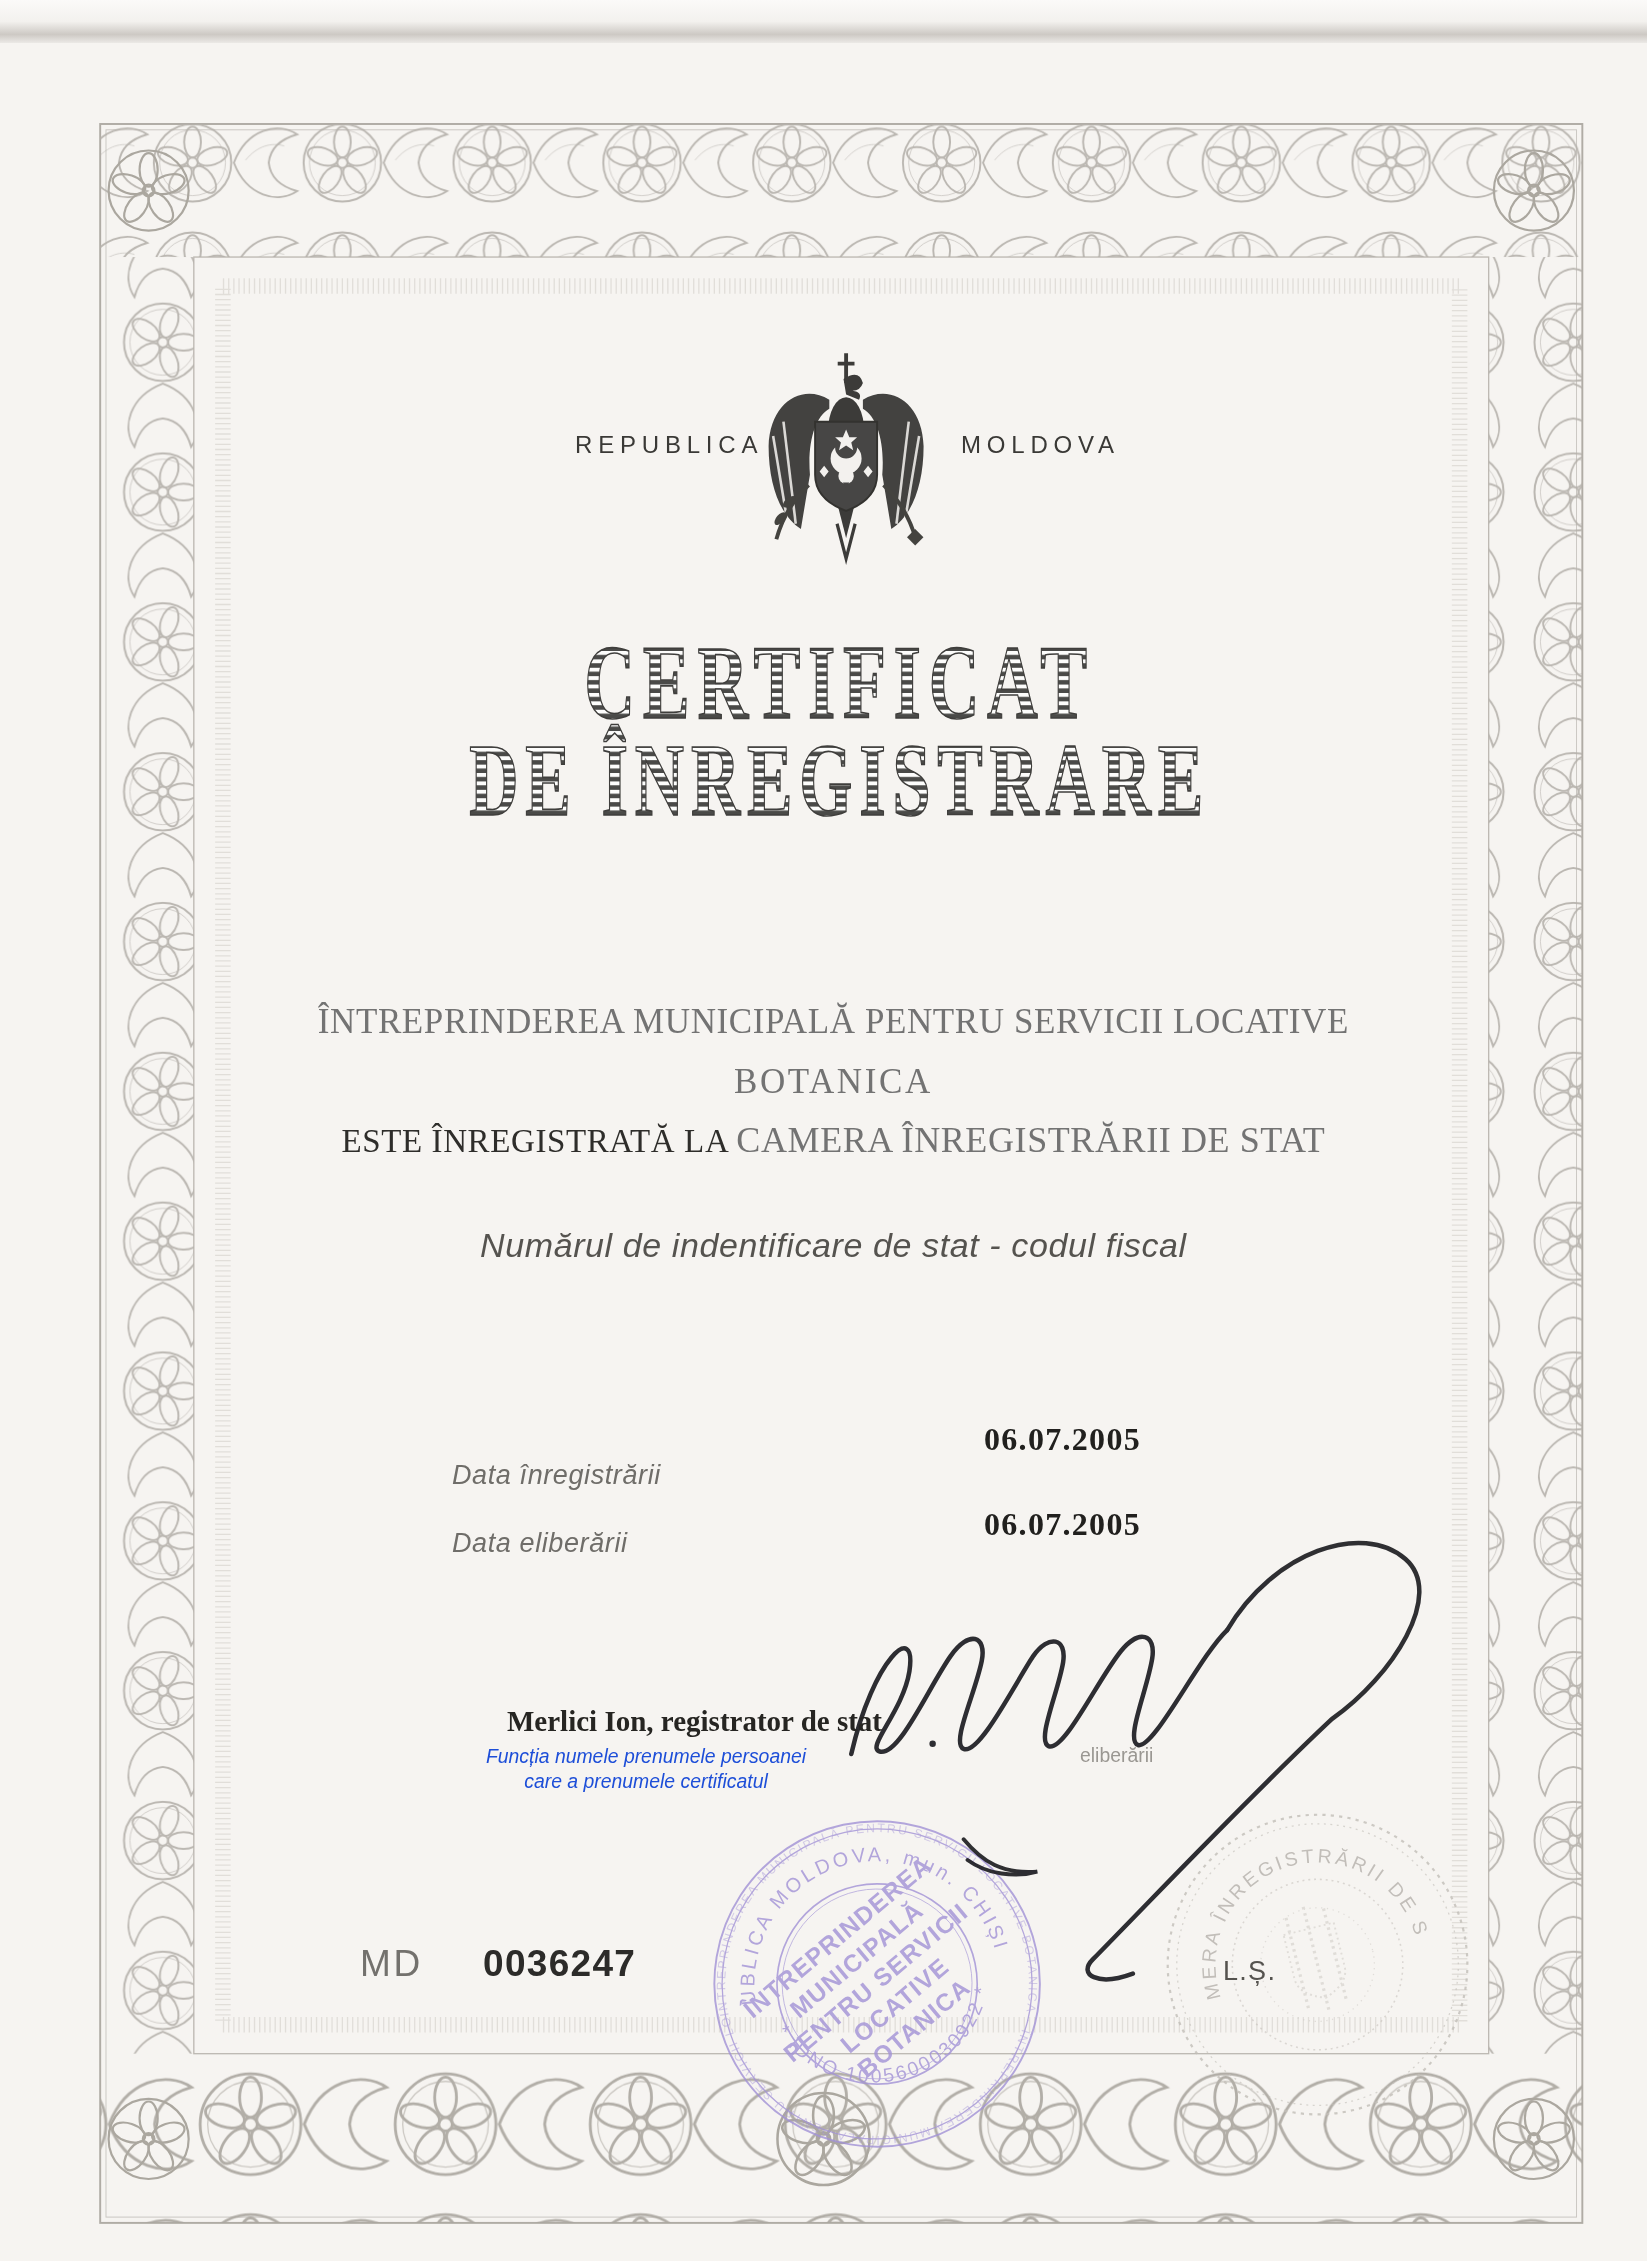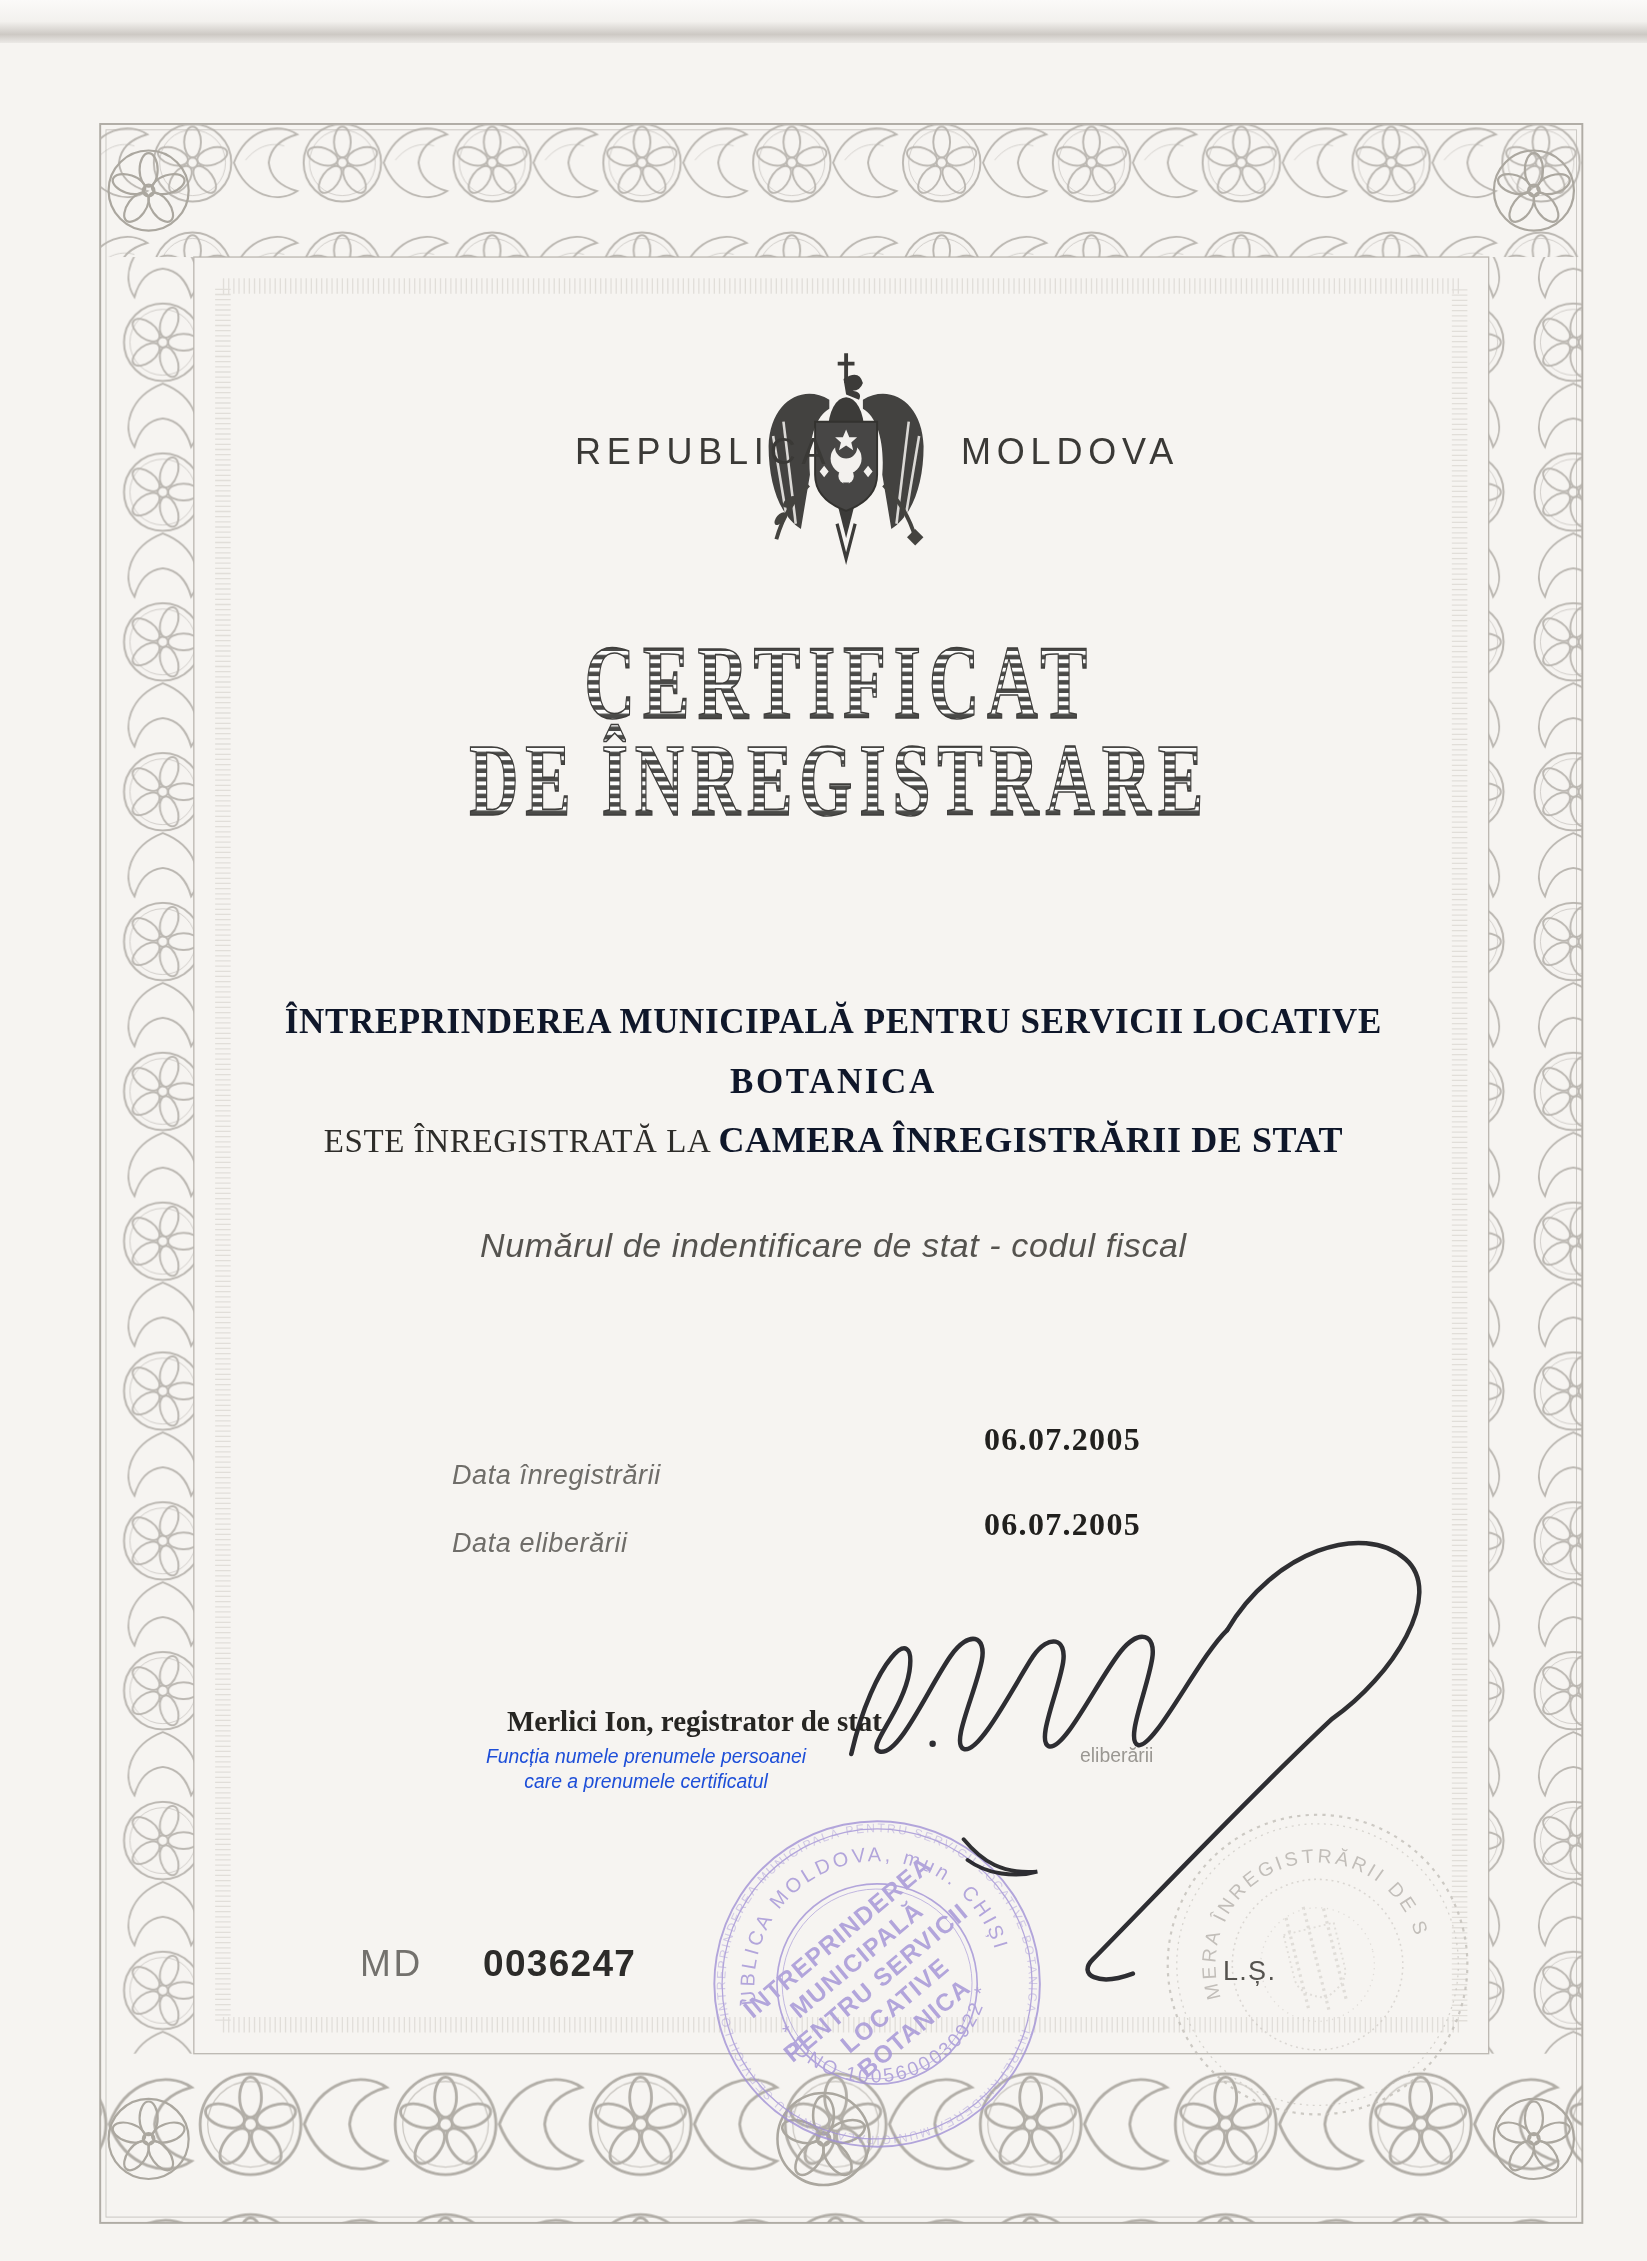--- a/index.html
+++ b/index.html
@@ -4,22 +4,22 @@
 <style>
   html,body{margin:0;padding:0;background:#e9e7e4;}
   #page{position:relative;width:1647px;height:2261px;background:#f6f4f1;overflow:hidden;
         font-family:"Liberation Serif", serif;color:#2b2a28;}
   .top-shadow{position:absolute;top:0;left:0;width:100%;height:43px;
         background:linear-gradient(180deg,#fbfaf9 0%,#f3f1ee 50%,#cdc9c4 80%,#ebe9e6 100%);}
   .art{position:absolute;left:0;top:0;width:1647px;height:2261px;}
   .txt{position:absolute;white-space:nowrap;}
   .sans{font-family:"Liberation Sans", sans-serif;}
   .center-band{left:19.4px;width:1628px;text-align:center;}
-  .hdr{font-family:"Liberation Sans", sans-serif;font-size:36px;letter-spacing:5.8px;color:#3a3936;font-weight:500;}
-  .company{font-weight:bold;font-size:35px;letter-spacing:0.6px;color:#0f172a;}
+  .hdr{font-family:"Liberation Sans", sans-serif;font-size:24px;letter-spacing:5.8px;color:#3a3936;font-weight:500;}
+  .company{font-weight:normal;font-size:35px;letter-spacing:0.6px;color:#737373;}
   .reg-prefix{font-weight:normal;font-size:33px;color:#2e2d2a;letter-spacing:0.6px;}
   .fiscal-label{font-style:italic;font-size:34px;color:#55534f;letter-spacing:0.6px;}
   .fiscal-code{font-weight:bold;font-size:37px;letter-spacing:4.5px;color:#22211f;}
   .date-label{font-style:italic;font-size:27px;color:#6f6d69;letter-spacing:0.6px;}
   .date-value{font-weight:bold;font-size:32px;color:#21201e;letter-spacing:1.3px;}
   .registrar-name{font-weight:bold;font-size:29px;color:#262522;}
   .note{font-style:italic;font-size:19.4px;color:#1d4ed8;line-height:24.5px;text-align:center;}
   .sig-label{font-size:19.4px;color:#9a9792;}
   .serial-md{font-size:37px;color:#73716d;letter-spacing:2.6px;}
   .serial-num{font-weight:bold;font-size:37px;color:#2c2b29;letter-spacing:1.3px;}

